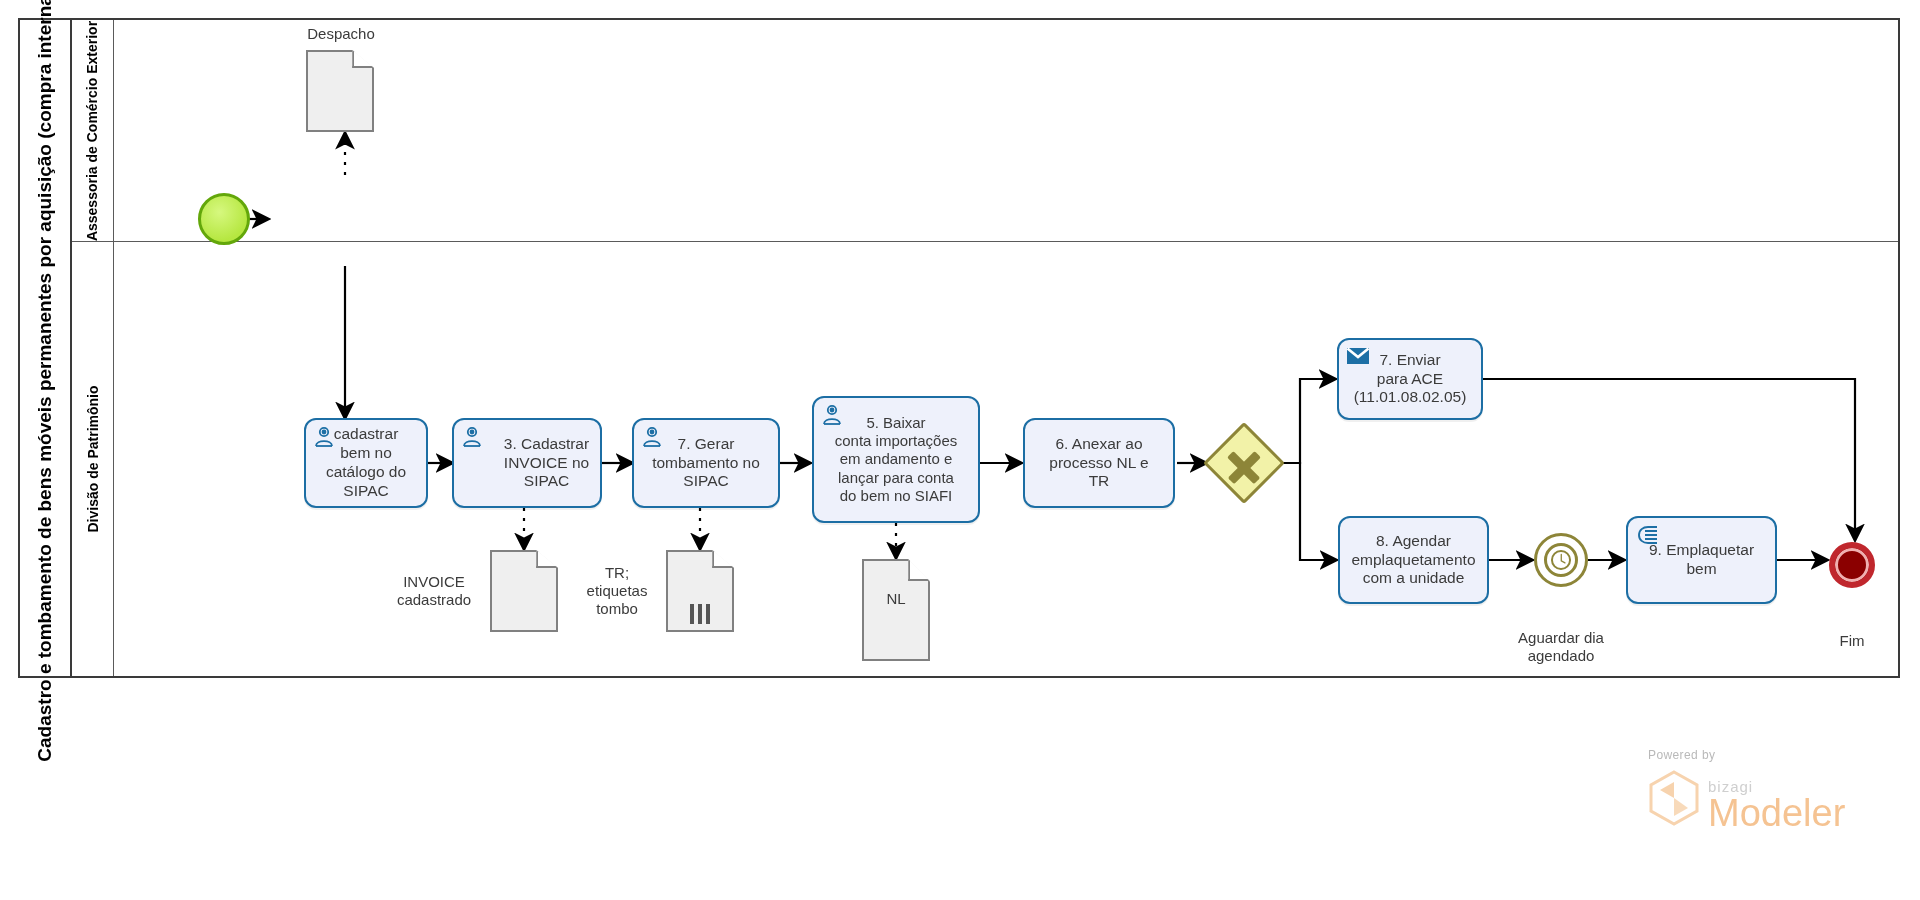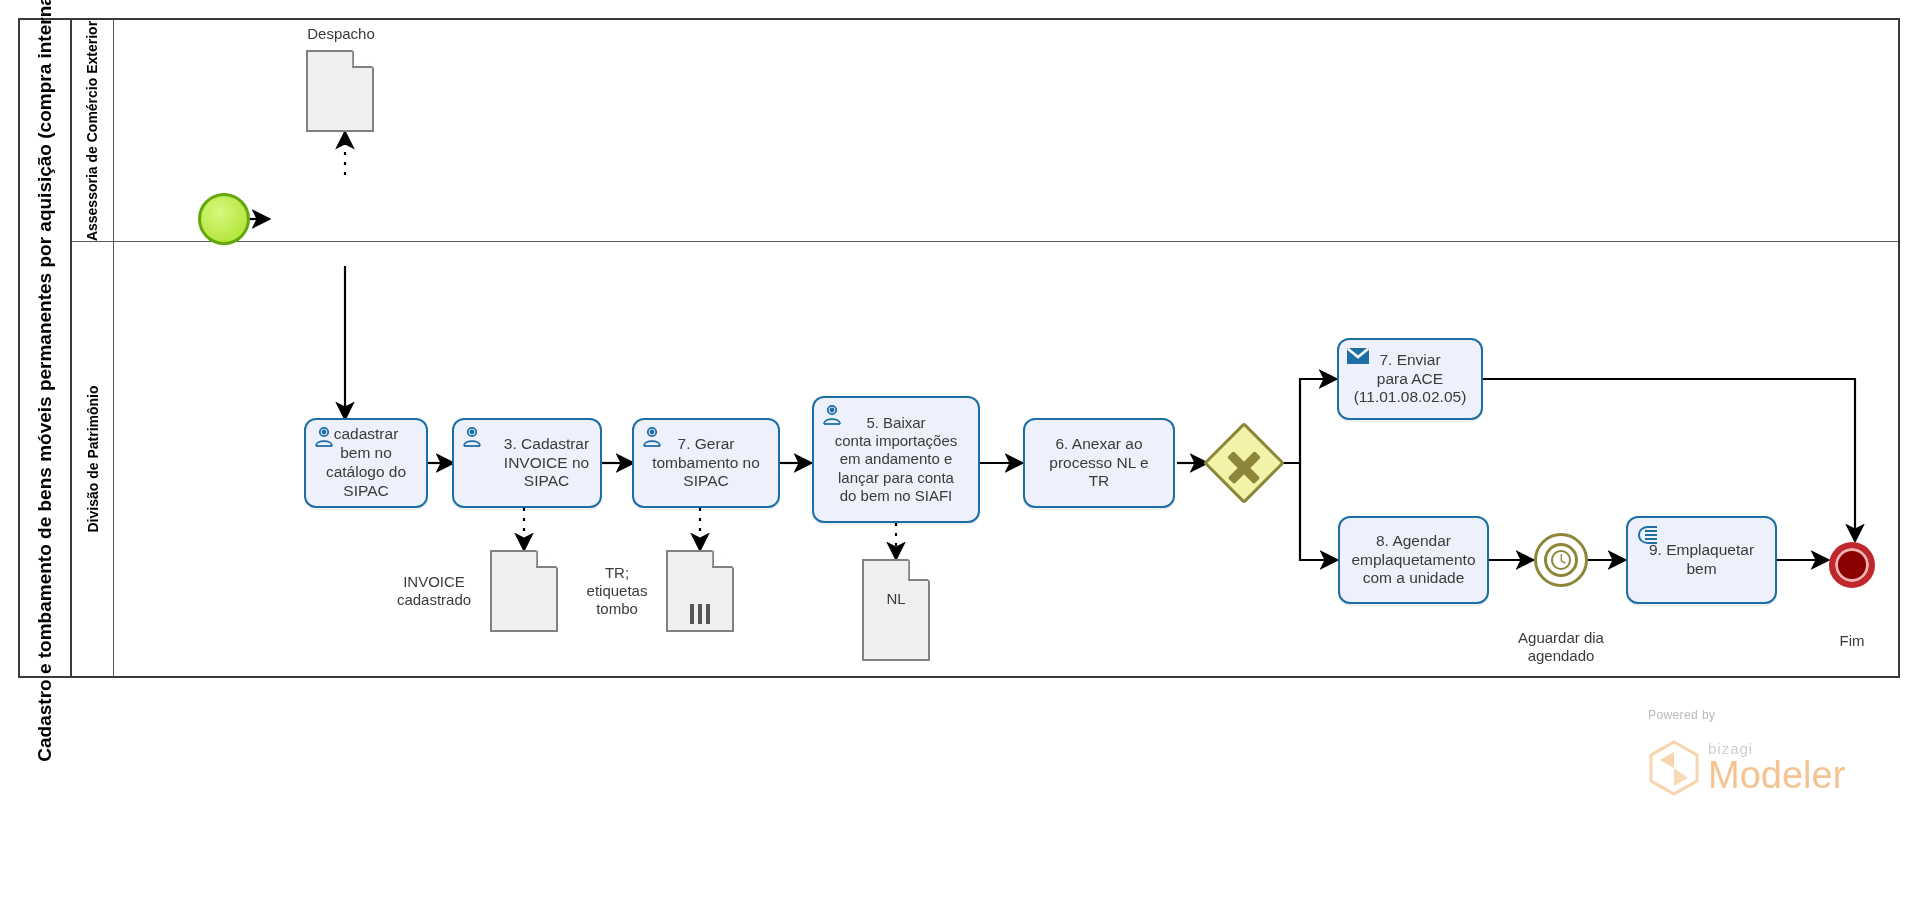--- a/index.html
+++ b/index.html
@@ -145,23 +145,23 @@
     text-align: center; white-space: pre-line;
   }
   .ev-label {
     position: absolute;
     font-size: 15px; color: #3b3b3b; line-height: 1.2;
     text-align: center; white-space: pre-line; margin-top: 40px;
   }
   svg.flows { position: absolute; left: 0; top: 0; width: 1920px; height: 900px; overflow: visible; }
 
   
-  .logo { position: absolute; left: 1648px; top: 708px; width: 230px; height: 90px; }
+  .logo { position: absolute; left: 1648px; top: 748px; width: 230px; height: 90px; }
   .logo .pb { font-size: 12px; color: #b9b9b9; letter-spacing: .4px; }
-  .logo .brand { display: flex; align-items: flex-start; gap: 8px; margin-top: 18px; }
+  .logo .brand { display: flex; align-items: flex-end; gap: 8px; margin-top: 8px; }
   .logo .word-b { font-size: 15px; color: #cfcfcf; letter-spacing: 1px; }
   .logo .word-m { font-size: 38px; color: #f5c392; line-height: .9; font-weight: 400; }
 </style>
 </head>
 <body>
 
 <div id="stage">
 
   <div class="pool">
 

